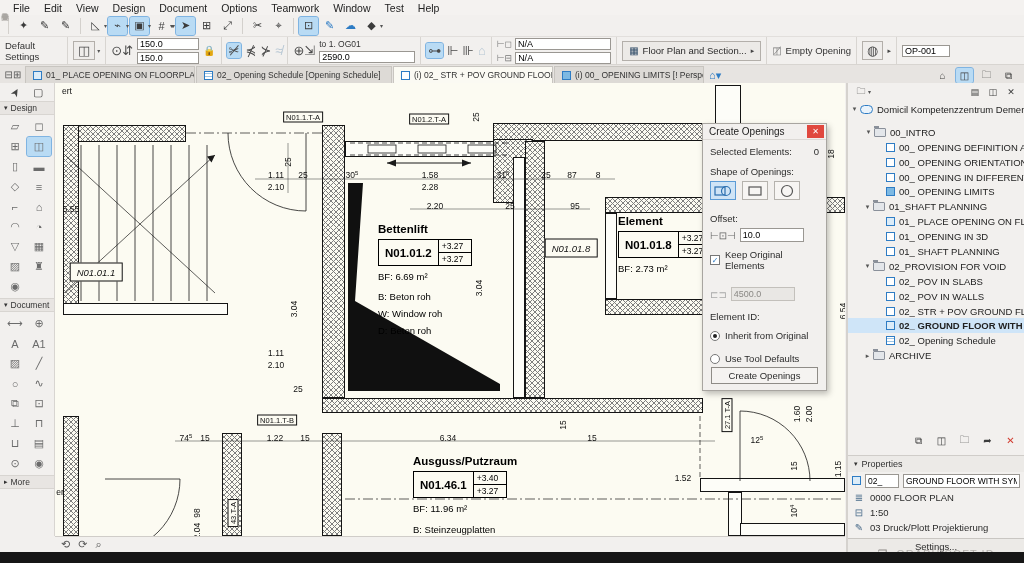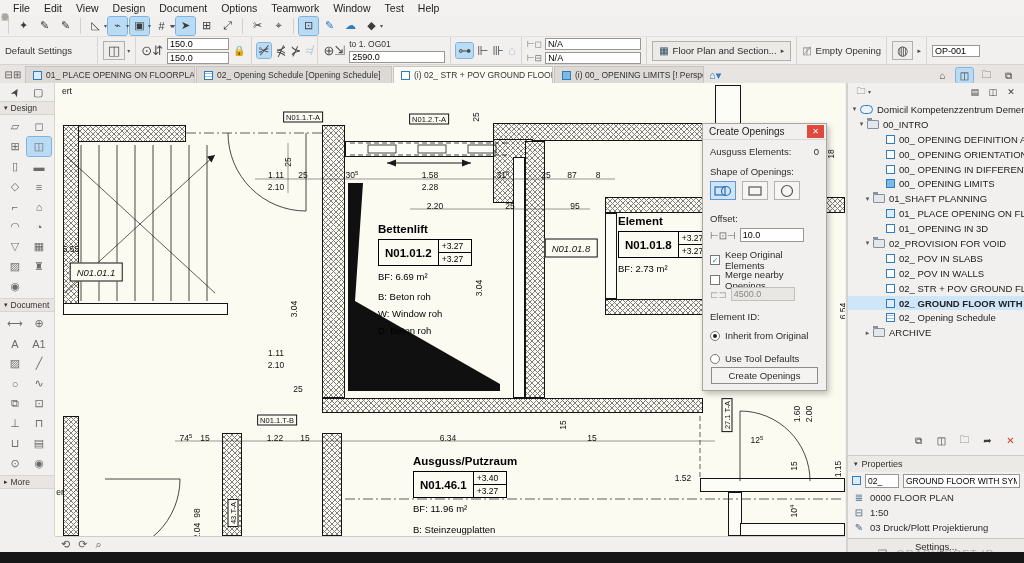--- a/index.html
+++ b/index.html
@@ -173,21 +173,21 @@
     <span class="t1i dim">⌂</span>
     <span class="t1sep"></span>
     <span class="t1i hl">⊡</span>
     <span class="t1i blue">✎</span>
     <span class="t1i blue">☁</span>
     <span class="t1i">◆</span>
     <span class="dd">▾</span>
   </div>
 
 <div class="toolbar2">
-  <div class="t2group" style="width:98px">
+  <div class="t2group" style="width:68px">
     <span class="t2lbl">Default Settings</span>
   </div>
   <div class="t2group">
     <span class="t2icon" style="border:1px solid #b3afaa;padding:1px 4px;background:#efedeb;">◫</span>
     <span class="dd">▾</span>
   </div>
   <div class="t2group">
     <span class="t2icon">⊙⇵</span>
     <div class="t2col">
       <input class="t2input" value="150.0" style="">
@@ -430,21 +430,21 @@
       <span class="dim" style="left: 491px; top: 92px;">25</span>
       <span class="dim" style="left: 517px; top: 92px;">87</span>
       <span class="dim" style="left: 543px; top: 92px;">8</span>
       <span class="dim" style="left: 221px; top: 104px;">2.10</span>
       <span class="dim" style="left: 375px; top: 104px;">2.28</span>
       <span class="dim" style="left: 380px; top: 123px;">2.20</span>
       <span class="dim" style="left: 455px; top: 123px;">25</span>
       <span class="dim" style="left: 520px; top: 123px;">95</span>
       <span class="dim rot" style="left: 233px; top: 79px;">25</span>
       <span class="dim rot" style="left: 421px; top: 34px;">25</span>
-      <span class="dim" style="left: 16px; top: 126px; margin-top: 40px;">5.55</span>
+      <span class="dim" style="left: 16px; top: 126px;">5.55</span>
       <span class="dim rot" style="left: 239px; top: 226px;">3.04</span>
       <span class="dim rot" style="left: 424px; top: 205px;">3.04</span>
       <span class="dim" style="left: 221px; top: 270px;">1.11</span>
       <span class="dim" style="left: 221px; top: 282px;">2.10</span>
       <span class="dim" style="left: 243px; top: 306px;">25</span>
       <span class="dim" style="left: 131px; top: 355px;">74<sup>5</sup></span>
       <span class="dim" style="left: 150px; top: 355px;">15</span>
       <span class="dim" style="left: 220px; top: 355px;">1.22</span>
       <span class="dim" style="left: 250px; top: 355px;">15</span>
       <span class="dim" style="left: 393px; top: 355px;">6.34</span>
@@ -479,21 +479,21 @@
     <span>⟳</span>
     <span>⌕</span>
   </div>
 
 <div class="dlg">
   <div class="dlg-title">
     <span>Create Openings</span>
     <span class="dlg-close">✕</span>
   </div>
   <div class="dlg-row" style="top:22px">
-    <span>Ausguss Elements:</span>
+    <span>Selected Elements:</span>
     <span class="dlg-val">0</span>
   </div>
   <div class="dlg-row" style="top:42px">
     <span>Shape of Openings:</span>
   </div>
   <div class="dlg-row" style="top:57px">
     <span class="shape-btn sel">
       <svg width="18" height="12" viewBox="0 0 18 12">
           <rect x="1" y="2" width="10" height="8" fill="none" stroke="#2a6fb0" stroke-width="1.2"></rect>
           <circle cx="12" cy="6" r="4.5" fill="none" stroke="#2a6fb0" stroke-width="1.2"></circle>
@@ -514,24 +514,20 @@
     <span>Offset:</span>
   </div>
   <div class="dlg-row" style="top:104px">
     <span class="micon">⊢⊡⊣</span>
     <input class="dlg-input" value="10.0" style="">
   </div>
   <div class="dlg-row" style="top:125px">
     <span class="cb">✓</span>
     <span>Keep Original Elements</span>
   </div>
-  <div class="dlg-row" style="top:145px">
-    <span class="cb"></span>
-    <span>Merge nearby Openings</span>
-  </div>
   <div class="dlg-row" style="top:163px">
     <span class="micon" style="color:#aaa">⊏⊐</span>
     <input class="dlg-input dis" value="4500.0" style="">
   </div>
   <div class="dlg-row" style="top:187px">
     <span>Element ID:</span>
   </div>
   <div class="dlg-row" style="top:206px">
     <span class="rb on"></span>
     <span>Inherit from Original</span>
@@ -552,21 +548,21 @@
         <span class="t1i">◫</span>
         <span class="t1i">✕</span>
       </span>
     </div>
   <div class="tree">
       <div class="trow" style="padding-left: 2px;">
         <span class="texp">▾</span>
         <span class="ticon i-cloud"></span>
         <span>Domicil Kompetenzzentrum Demenz Oberried, Be</span>
       </div>
-      <div class="trow" style="padding-left: 9px;">
+      <div class="trow" style="padding-left: 16px; margin-top: 8px;">
         <span class="texp">▾</span>
         <span class="ticon i-folder"></span>
         <span>00_INTRO</span>
       </div>
       <div class="trow" style="padding-left: 28px;">
         <span class="texp"></span>
         <span class="ticon i-view3d"></span>
         <span>00_ OPENING DEFINITION AND SHAPE</span>
       </div>
       <div class="trow" style="padding-left: 28px;">
@@ -591,20 +587,25 @@
       </div>
       <div class="trow" style="padding-left: 28px;">
         <span class="texp"></span>
         <span class="ticon i-plan"></span>
         <span>01_ PLACE OPENING ON FLOORPLAN</span>
       </div>
       <div class="trow" style="padding-left: 28px;">
         <span class="texp"></span>
         <span class="ticon i-view3d"></span>
         <span>01_ OPENING IN 3D</span>
+      </div>
+      <div class="trow" style="padding-left: 28px;">
+        <span class="texp"></span>
+        <span class="ticon i-view3d"></span>
+        <span>01_ SHAFT PLANNING</span>
       </div>
       <div class="trow" style="padding-left: 15px;">
         <span class="texp">▾</span>
         <span class="ticon i-folder"></span>
         <span>02_PROVISION FOR VOID</span>
       </div>
       <div class="trow" style="padding-left: 28px;">
         <span class="texp"></span>
         <span class="ticon i-view3d"></span>
         <span>02_ POV IN SLABS</span>

